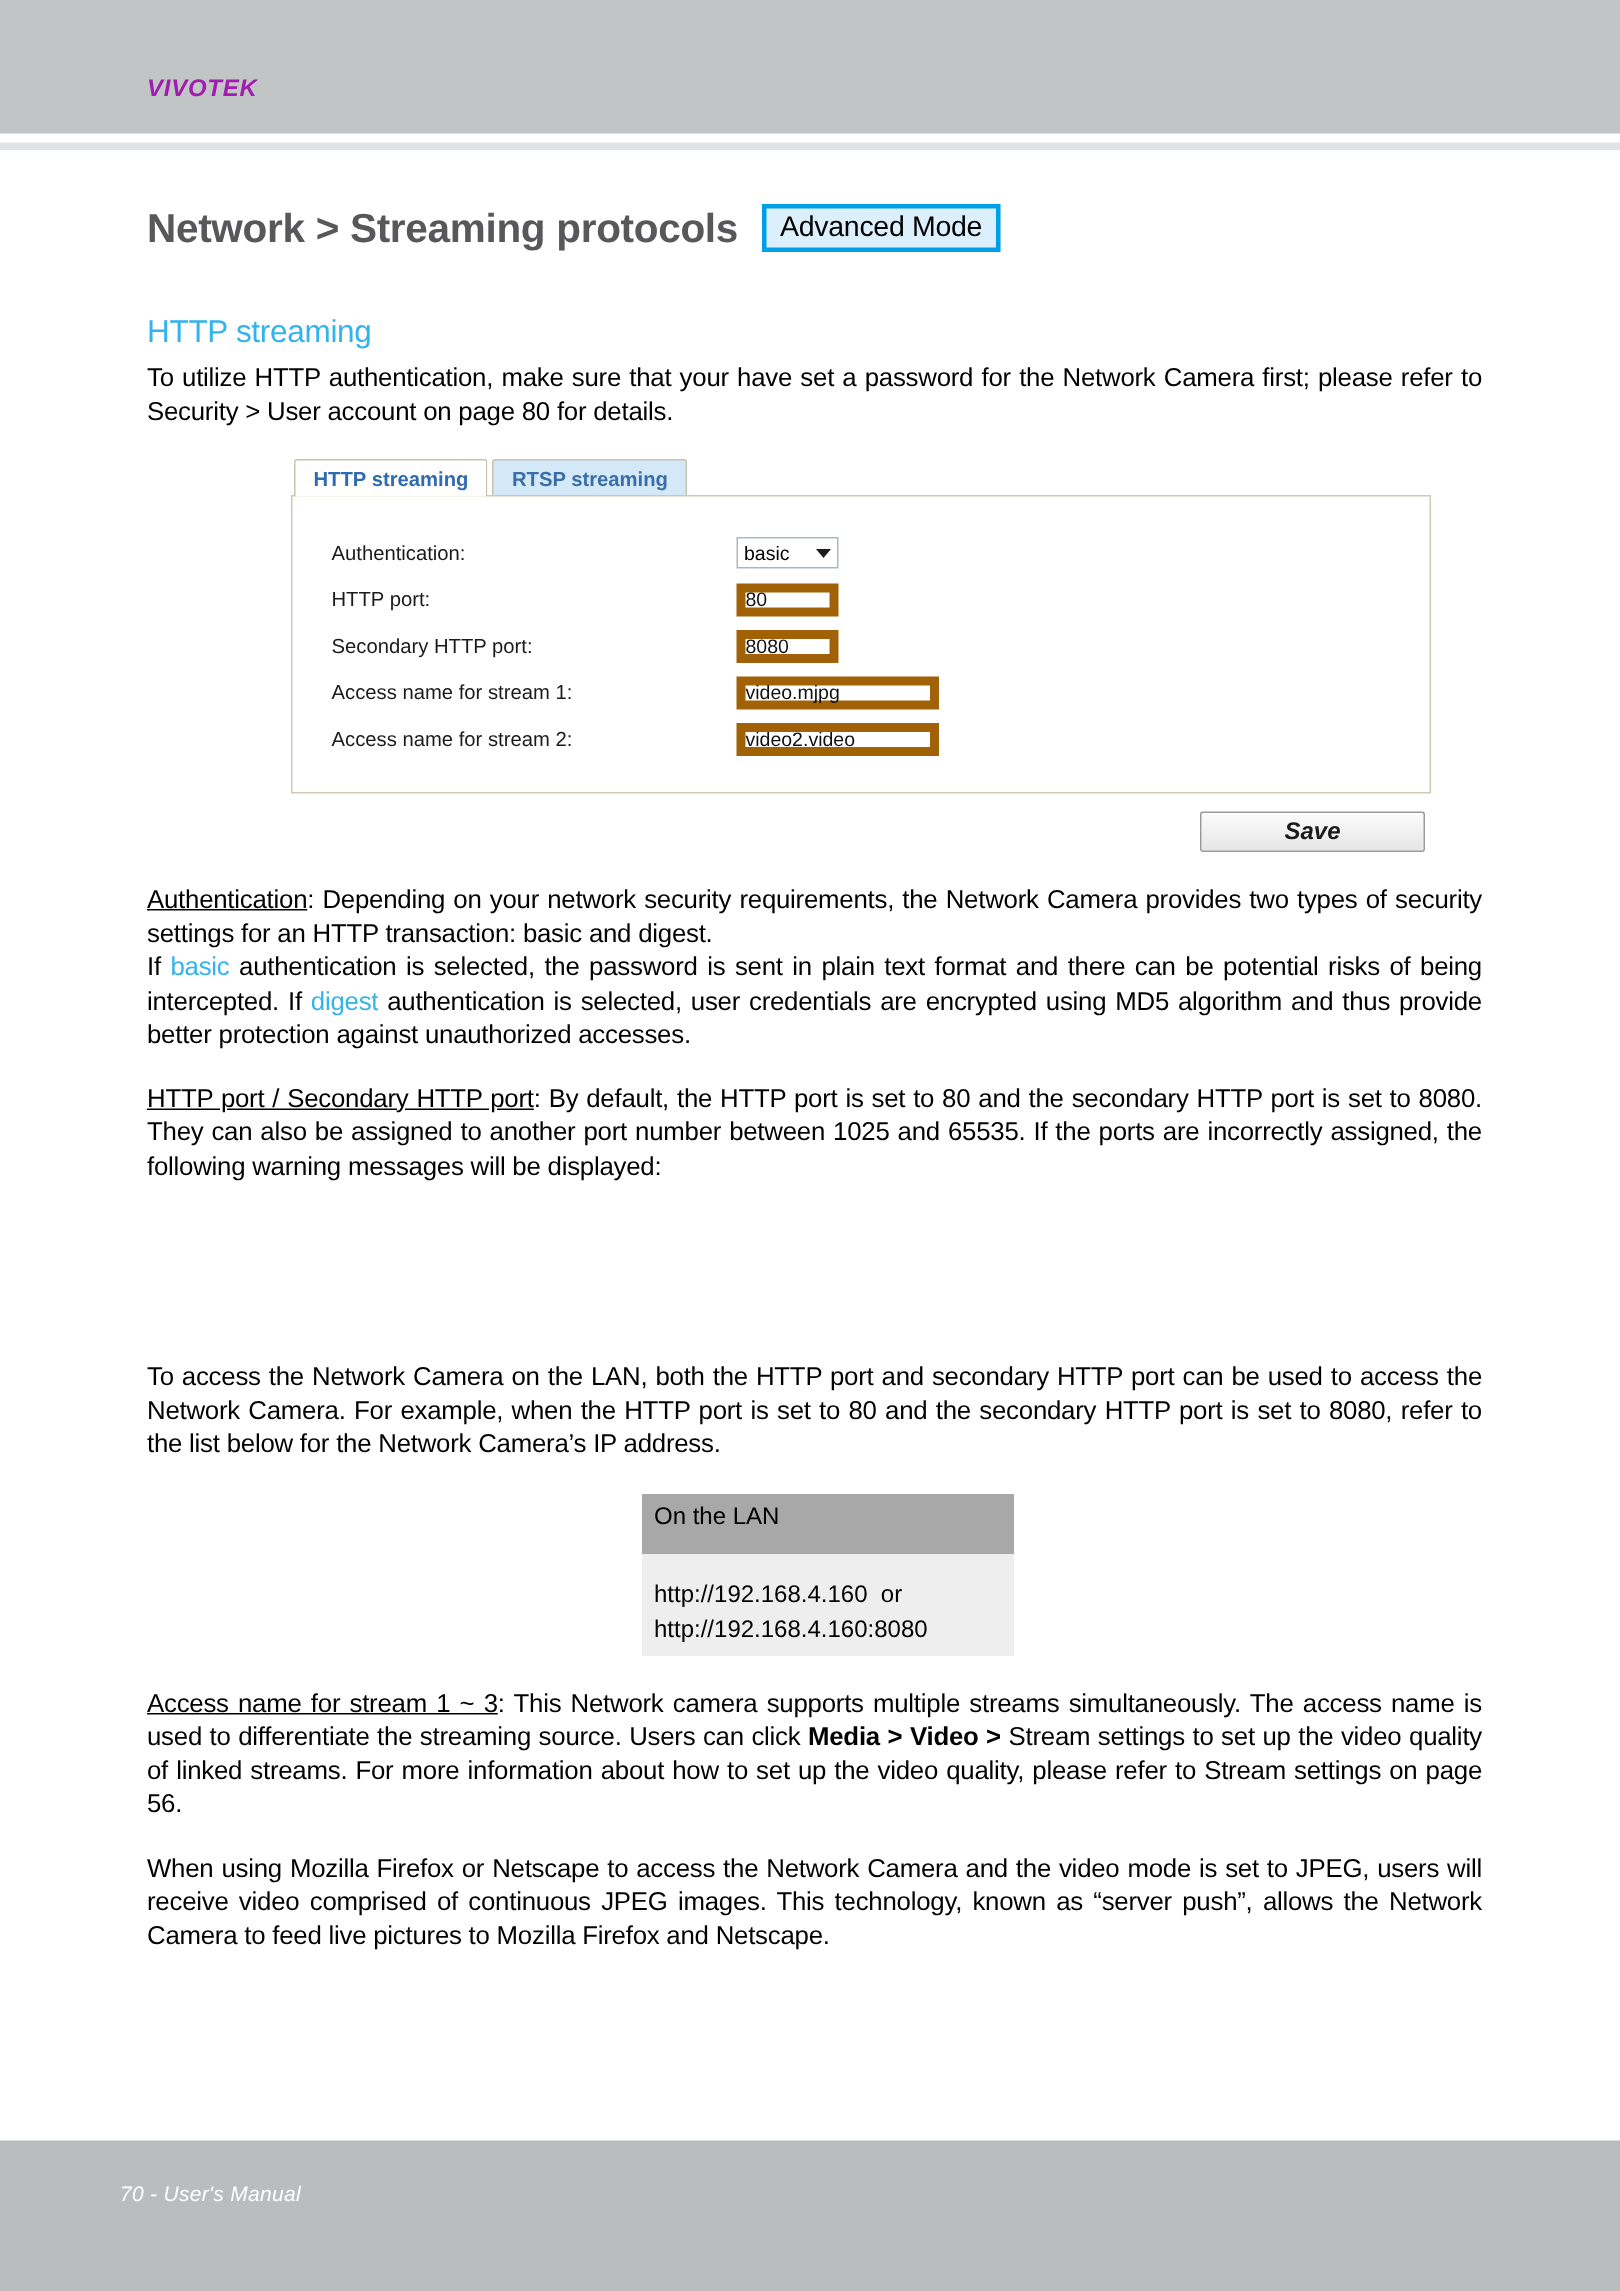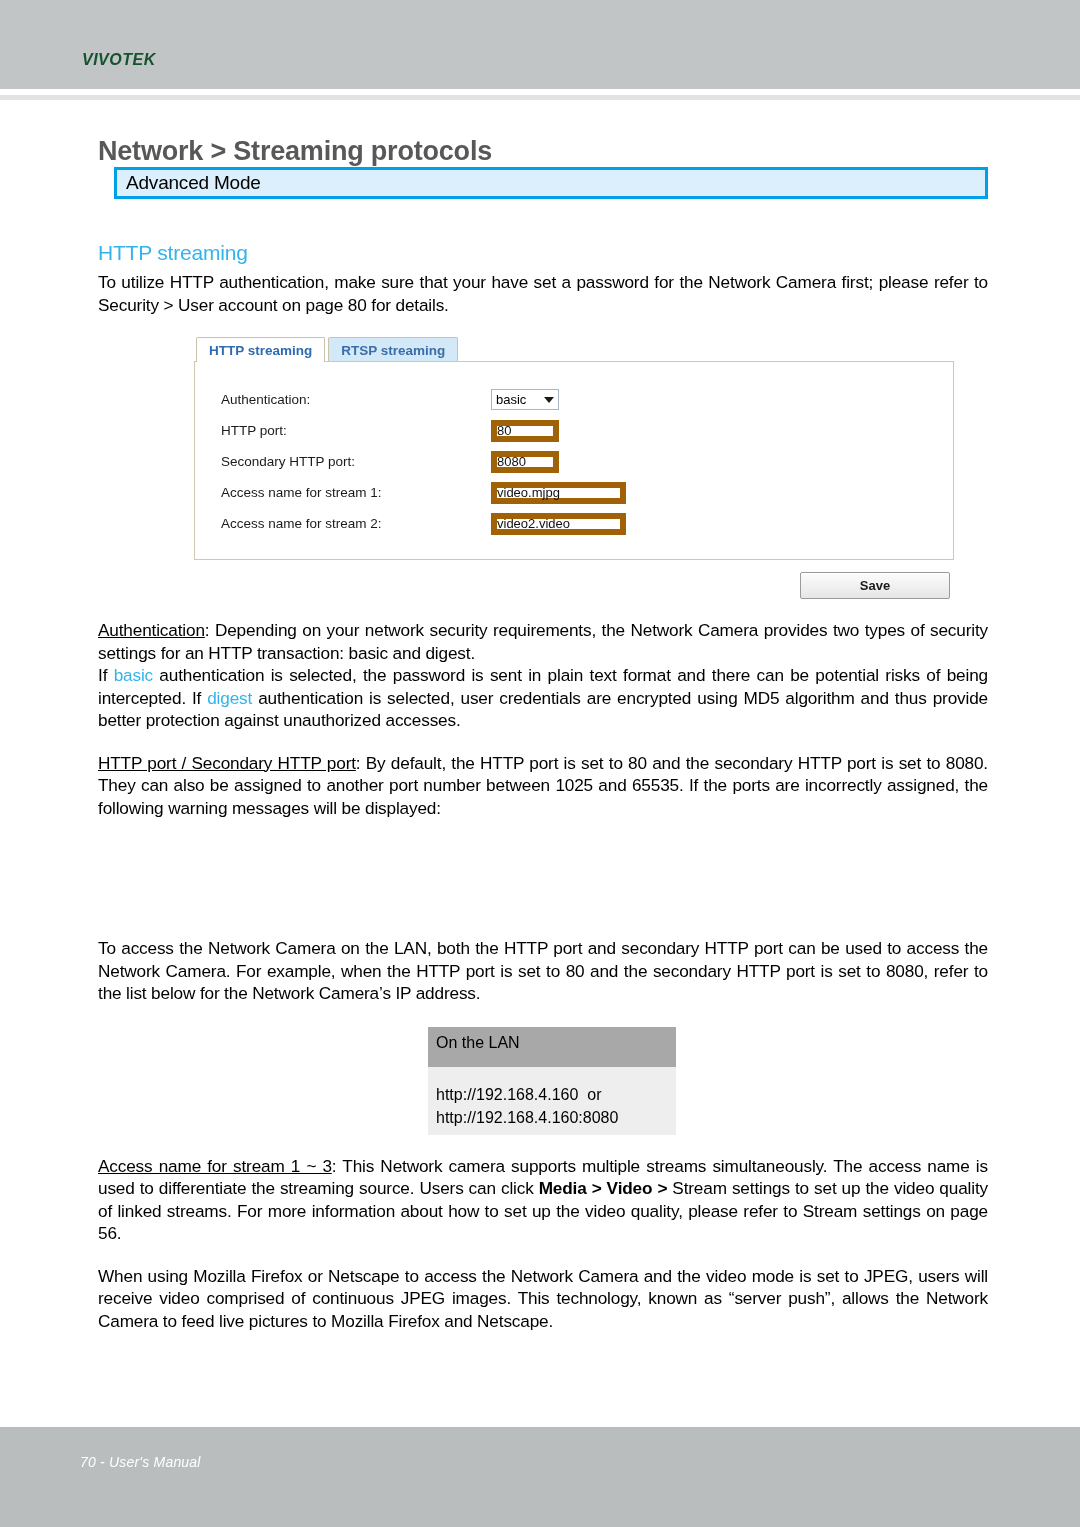--- a/index.html
+++ b/index.html
@@ -19,28 +19,28 @@
   
   .page-header {
     position: absolute;
     left: 0; top: 0;
     width: 1080px;
     height: 89px;
     background: #c2c5c6;
   }
   .brand {
     position: absolute;
-    left: 82px;
+    left: 98px;
     top: 60px;
     transform: translateY(-50%);
     font-style: italic;
     font-weight: bold;
     font-size: 16px;
     letter-spacing: 0.5px;
-    color: #14532d;
+    color: #a21caf;
   }
   .header-rule {
     position: absolute;
     left: 0; top: 95px;
     width: 1080px;
     height: 5px;
     background: #e2e3e4;
   }
 
   
@@ -69,21 +69,21 @@
     width: 890px;
   }
 
   .page-title {
     margin: 36px 0 5px 0;
     font-size: 27px;
     font-weight: bold;
     color: #58585a;
     letter-spacing: -0.2px;
     display: flex;
-    flex-direction: column;
+    align-items: center;
   }
   .advanced-mode {
     display: inline-block;
     margin-left: 16px;
     padding: 2px 9px 3px 9px;
     font-size: 19px;
     font-weight: normal;
     letter-spacing: -0.2px;
     color: #000000;
     background: #dbeffc;
@@ -198,30 +198,31 @@
 
   .save-row {
     display: flex;
     justify-content: flex-end;
     margin-top: 12px;
     padding-right: 4px;
   }
   .save-button {
     width: 148px;
     height: 25px;
-    font-size: 13px;
+    font-size: 16px;
     font-weight: bold;
     color: #1b1b1b;
     background: linear-gradient(#fcfcfc, #e6e6e6);
     border: 1px solid #9a9a9a;
     border-radius: 2px;
     display: flex;
     align-items: center;
     justify-content: center;
     box-shadow: inset 0 1px 0 #ffffff;
+    font-style: italic;
   }
 
   
   .warning-gap {
     height: 118px;
   }
 
   
   .lan-table {
     width: 248px;

